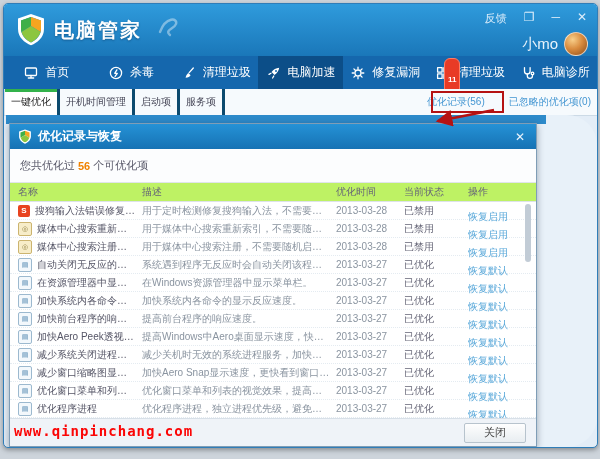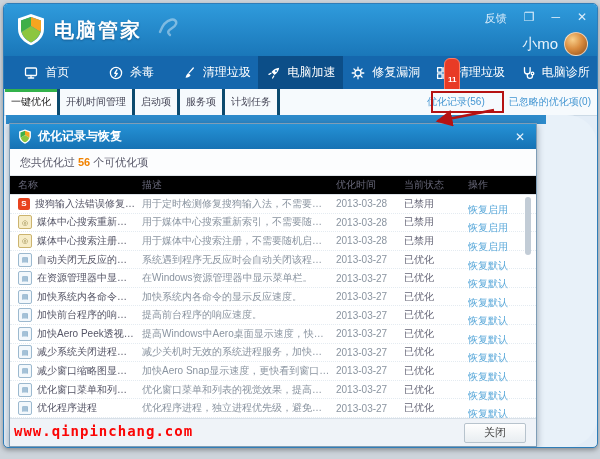--- a/index.html
+++ b/index.html
@@ -52,26 +52,26 @@
   .content{position:absolute;left:0;top:111px;right:0;bottom:0;background:#e8f1f9;border-radius:30px;}
   .banner{position:absolute;left:2px;top:0;width:540px;height:9px;background:#2d8aca;}
   
   .dialog{position:absolute;left:5px;top:8px;width:526px;height:322px;background:#fff;
     border:1px solid #7f9db6;box-shadow:0 2px 7px rgba(0,20,40,.35);
     display:flex;flex-direction:column;}
   .dlg-title{height:25px;flex:none;background:linear-gradient(#2592d6,#1672b4);
     display:flex;align-items:center;padding:0 8px;color:#fff;font-size:12px;font-weight:bold;}
   .dlg-title .dlg-shield{width:14px;height:15px;margin-right:6px;flex:none;}
   .dlg-close{margin-left:auto;color:#eaf4fc;font-size:12px;cursor:pointer;padding:0 3px;}
-  .dlg-summary{height:26px;flex:none;display:flex;align-items:center;padding:0 10px;
+  .dlg-summary{height:33px;flex:none;display:flex;align-items:center;padding:0 10px;
     font-size:11px;color:#556;background:#fcfdfe;}
   .dlg-summary b{color:#f08200;margin:0 3px;}
   .thead,.trow{display:grid;grid-template-columns:118px 1fr 62px 58px 52px;
     align-items:center;padding-left:8px;padding-right:16px;column-gap:6px;}
-  .thead{height:18px;flex:none;background:#000000;border-top:1px solid #e0e5ea;
+  .thead{height:18px;flex:none;background:#bef264;border-top:1px solid #e0e5ea;
     border-bottom:1px solid #dde3e9;font-size:10px;color:#667;}
   .tbody{flex:1;position:relative;display:flex;flex-direction:column;overflow:hidden;}
   .trow{flex:1;font-size:10px;border-bottom:1px dotted #e4ebf1;min-height:0;}
   .cell{overflow:hidden;white-space:nowrap;text-overflow:ellipsis;}
   .c-name{display:flex;align-items:center;gap:5px;color:#556;}
   .c-desc{color:#8a94a0;}
   .c-time{color:#8a94a0;}
   .c-status{color:#667;}
   .c-action{color:#57a7d9;cursor:pointer;margin-top:12px;}
   .ricon{width:12px;height:12px;flex:none;border-radius:2px;display:inline-flex;
@@ -193,21 +193,20 @@
         <span>电脑诊所</span>
       </div>
     </div>
 
   <div class="subtabs">
     <div style="display:flex;" id="subtab-list">
         <div class="subtab active">一键优化</div>
         <div class="subtab">开机时间管理</div>
         <div class="subtab">启动项</div>
         <div class="subtab">服务项</div>
-        <div class="subtab">计划任务</div>
       </div>
     <div class="subtab-links" id="subtab-links">
         <a>优化记录(56)</a>
         <a>已忽略的优化项(0)</a>
       </div>
   </div>
 
   <div class="content">
     <div class="banner"></div>
 

